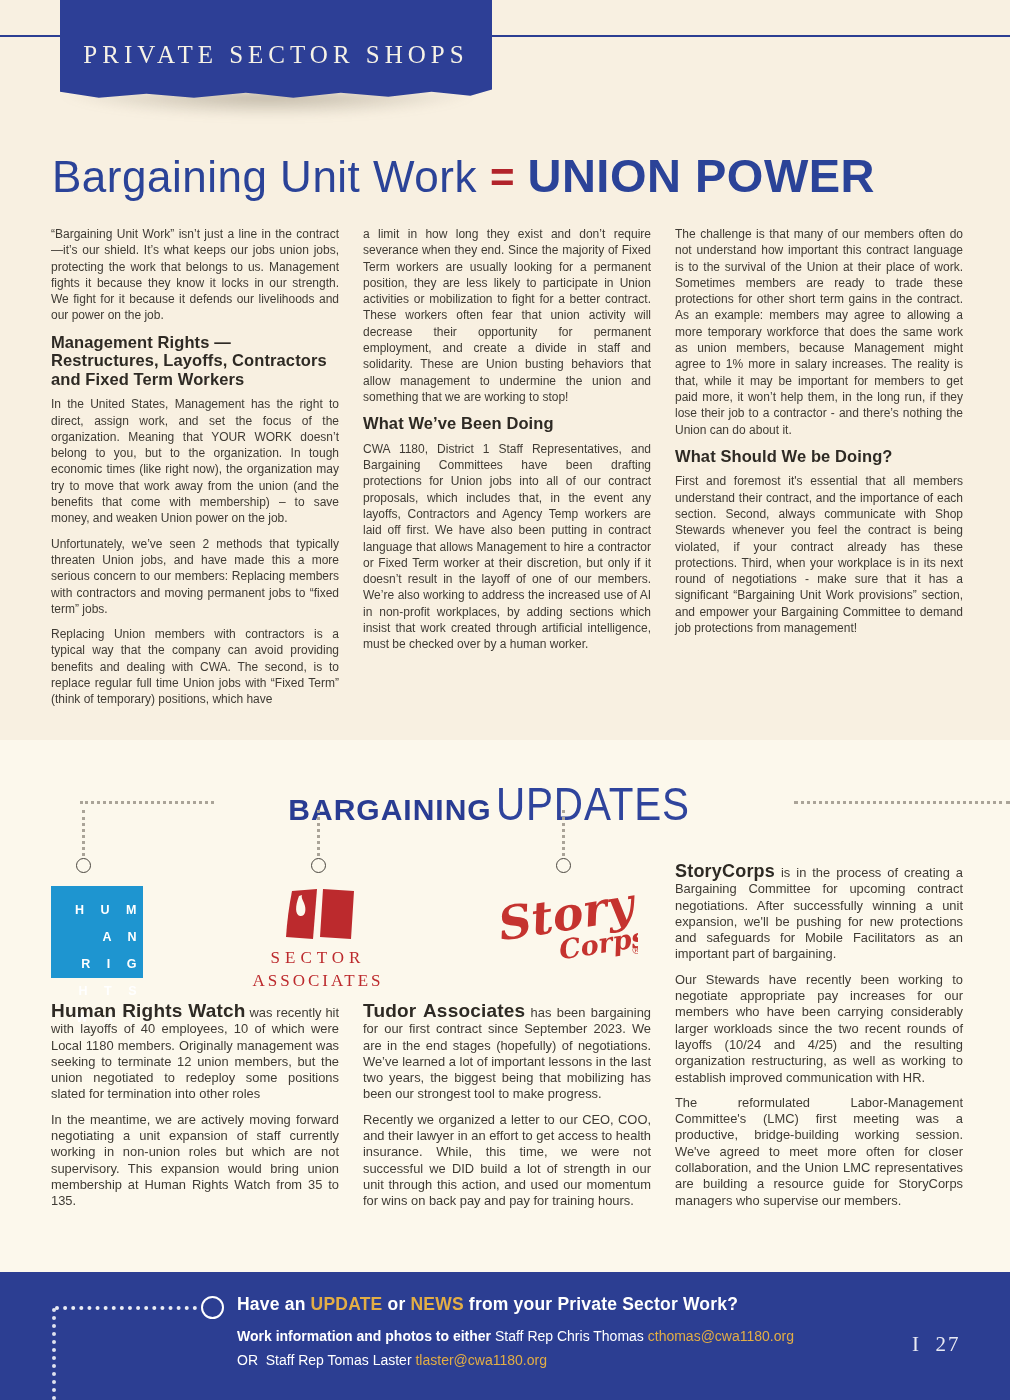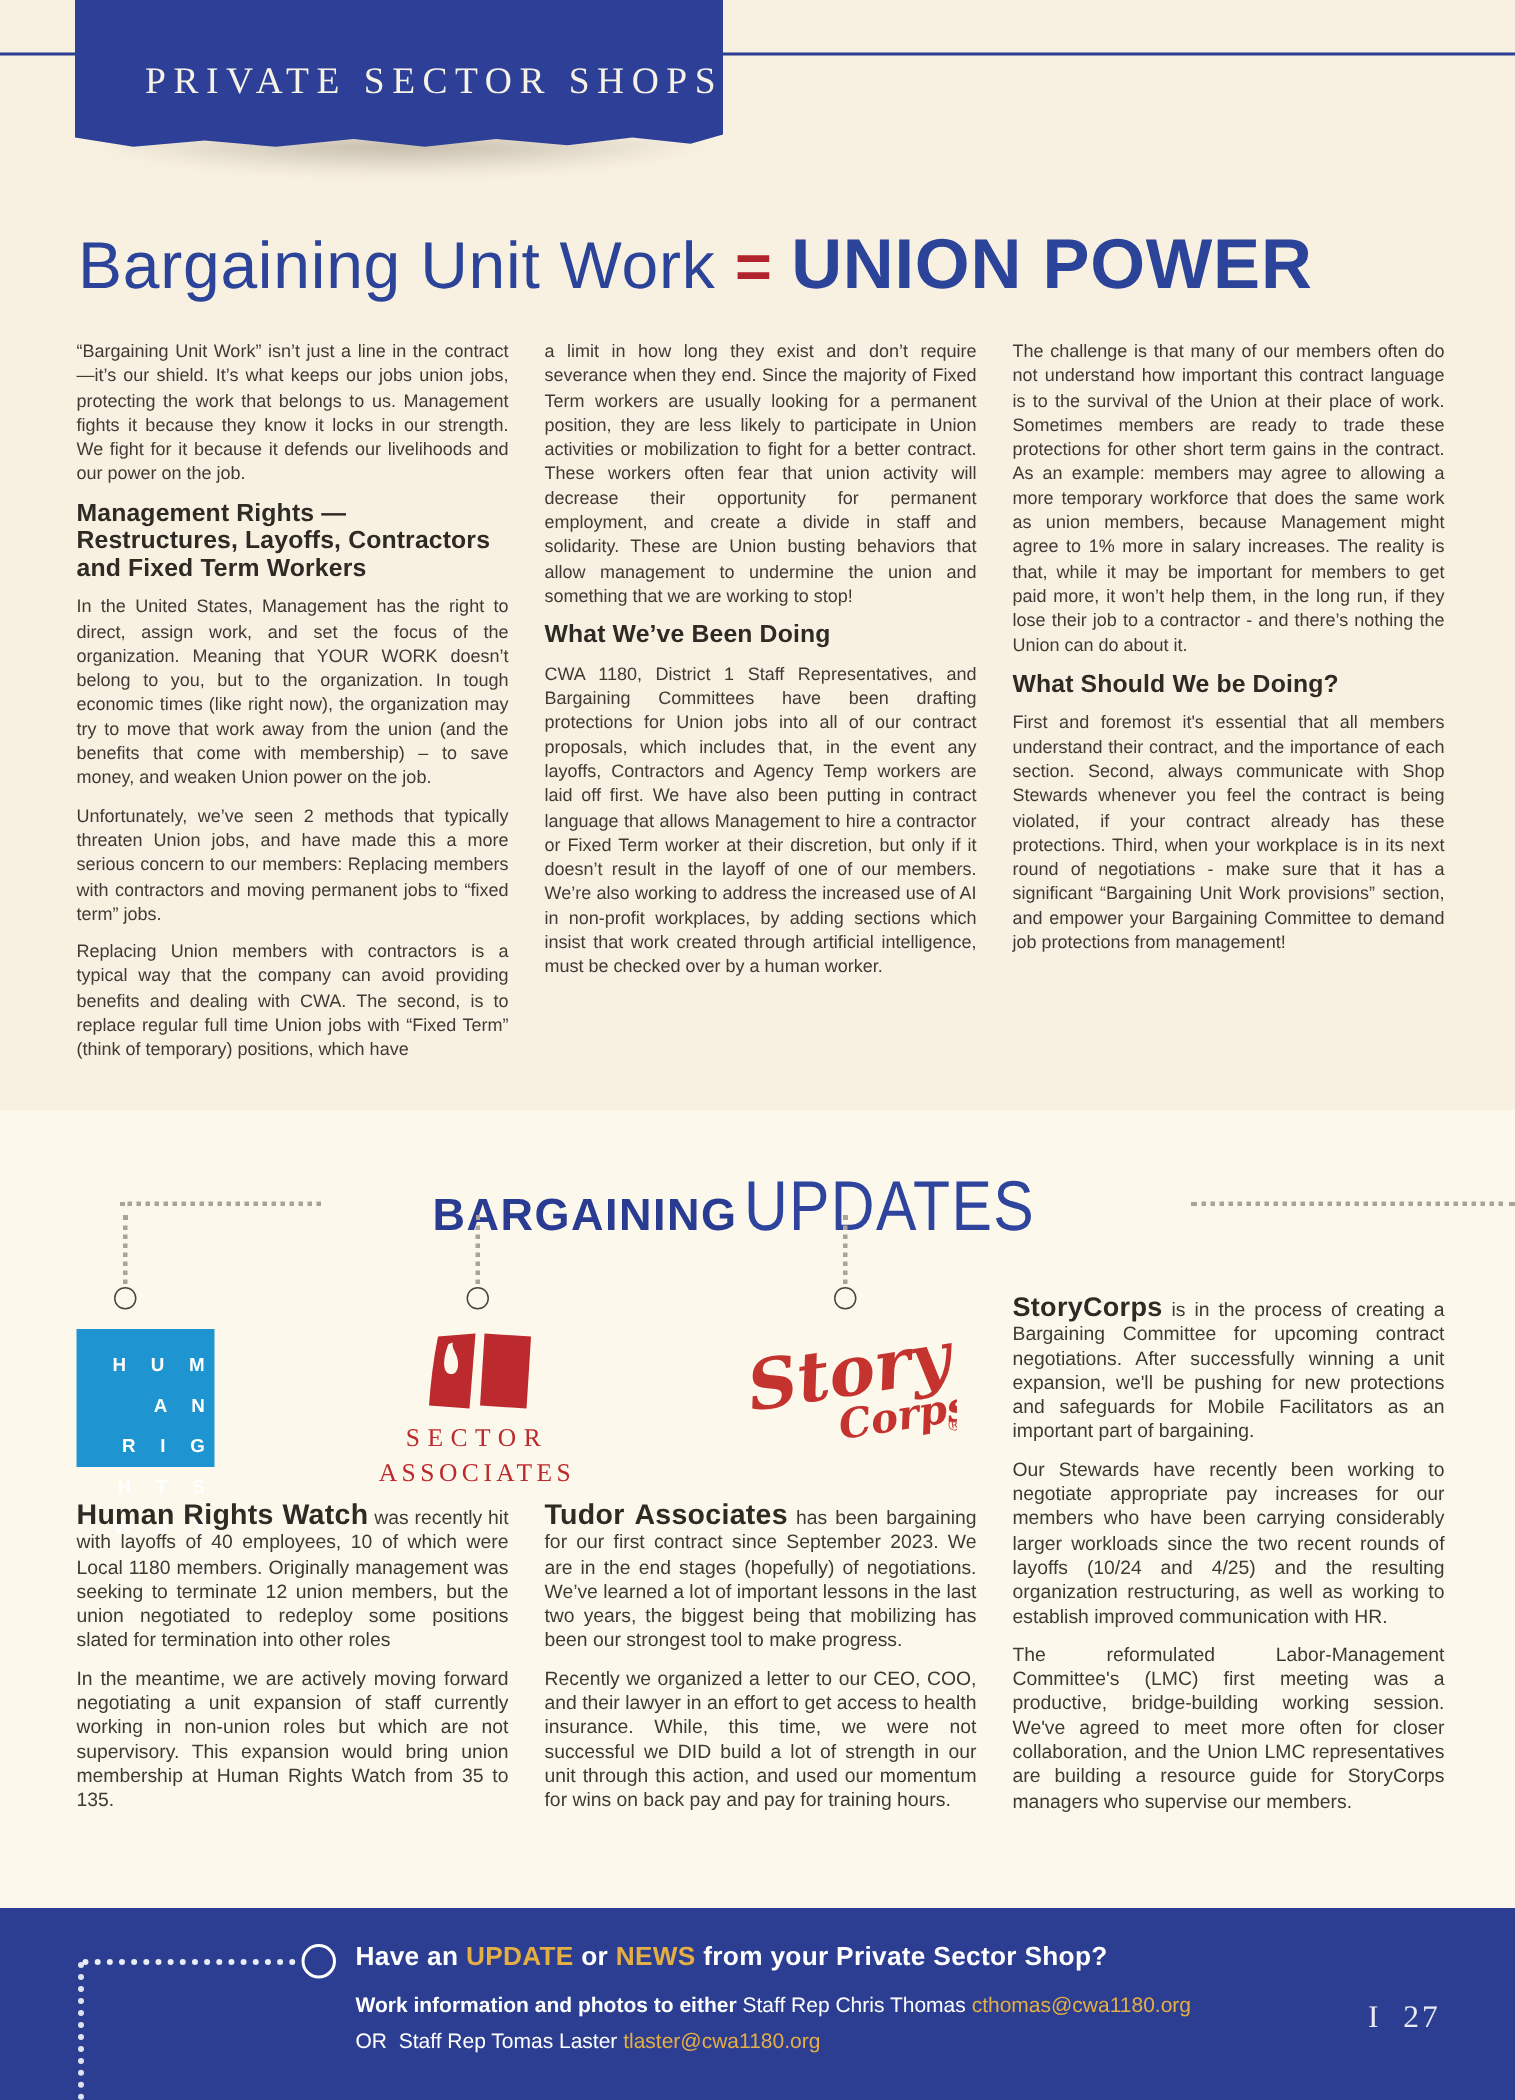--- a/index.html
+++ b/index.html
@@ -5,23 +5,23 @@
   html,body{margin:0;padding:0;}
   .page{
     position:relative;width:1010px;height:1400px;overflow:hidden;
     background:#f8f0e1;
     font-family:"Liberation Sans",sans-serif;
     -webkit-font-smoothing:antialiased;
   }
   
   .top-rule{position:absolute;left:0;top:35px;width:1010px;height:2px;background:#2c3e92;}
   .ribbon{
-    position:absolute;left:50px;top:0;width:432px;height:103px;
+    position:absolute;left:60px;top:0;width:432px;height:103px;
     background:#2d3f96;
-    display:flex;align-items:center;justify-content:flex-end;
+    display:flex;align-items:center;justify-content:center;
     clip-path:polygon(0 0,100% 0,100% 87%,95% 93%,86% 89%,76% 94%,65% 90%,54% 95%,43% 90%,31% 95%,20% 91%,9% 95%,0 89%);
   }
   .ribbon-shadow{
     position:absolute;left:56px;top:92px;width:424px;height:26px;
     background:radial-gradient(ellipse at 50% 0,rgba(110,100,80,.45),rgba(110,100,80,0) 70%);
     filter:blur(4px);
   }
   .ribbon-label{
     color:#f6f2e6;font-family:"Liberation Serif",serif;
     font-size:25px;letter-spacing:5px;padding-top:6px;
@@ -170,20 +170,20 @@
       <p>Our Stewards have recently been working to negotiate appropriate pay increases for our members who have been carrying considerably larger workloads since the two recent rounds of layoffs (10/24 and 4/25) and the resulting organization restructuring, as well as working to establish improved communication with HR.</p>
       <p>The reformulated Labor-Management Committee's (LMC) first meeting was a productive, bridge-building working session. We've agreed to meet more often for closer collaboration, and the Union LMC representatives are building a resource guide for StoryCorps managers who supervise our members.</p>
     </div>
   </div>
 
   <div class="footer">
     <div class="f-dot-h"></div>
     <div class="f-dot-v"></div>
     <div class="f-node"></div>
     <div class="f-text">
-      <div class="f-line1"><span>Have an </span><span class="gold">UPDATE</span><span> or </span><span class="gold">NEWS</span><span> from your Private Sector Shop?</span></div>
+      <div class="f-line1"><span>Have an </span><span class="gold">UPDATE</span><span> or </span><span class="gold">NEWS</span><span> from your Private Sector Work?</span></div>
       <div class="f-line2"><span class="f-bold">Work information and photos to either </span><span class="f-reg">Staff Rep Chris Thomas </span><a href="#" class="f-email">cthomas@cwa1180.org</a></div>
       <div class="f-line3"><span class="f-reg">OR&nbsp; Staff Rep Tomas Laster </span><a href="#" class="f-email">tlaster@cwa1180.org</a></div>
     </div>
     <div class="f-page"><span>I</span>&nbsp;&nbsp;<span>27</span></div>
   </div>
 
 </div>
 
 </body></html>

